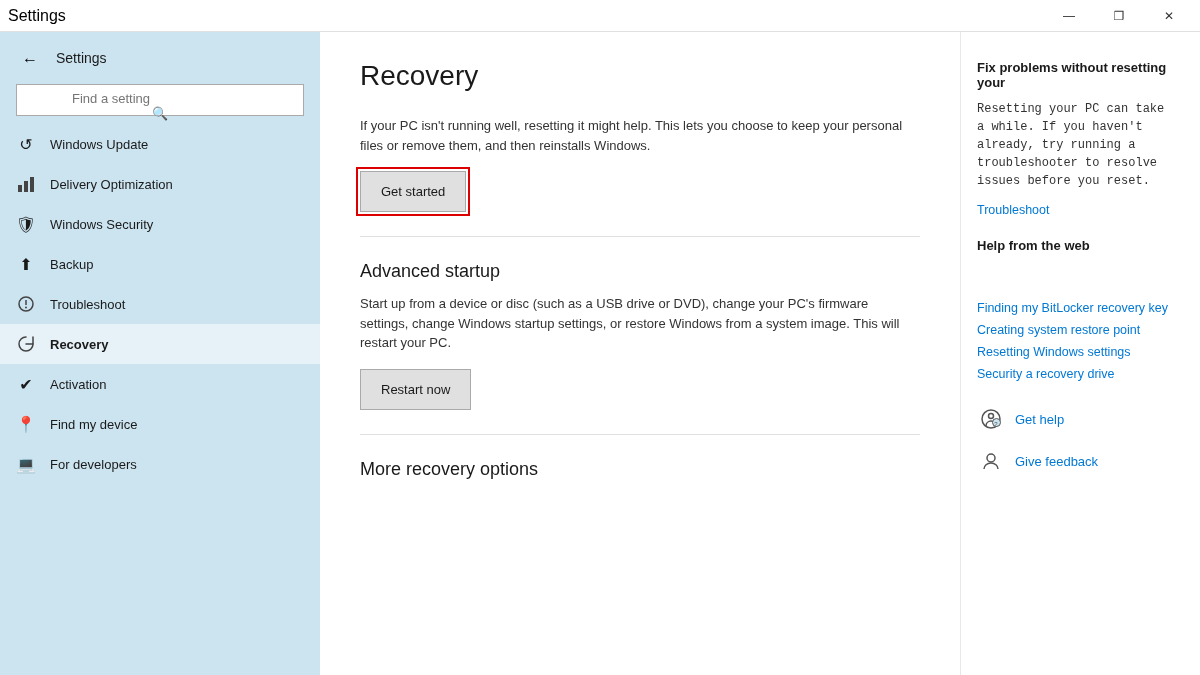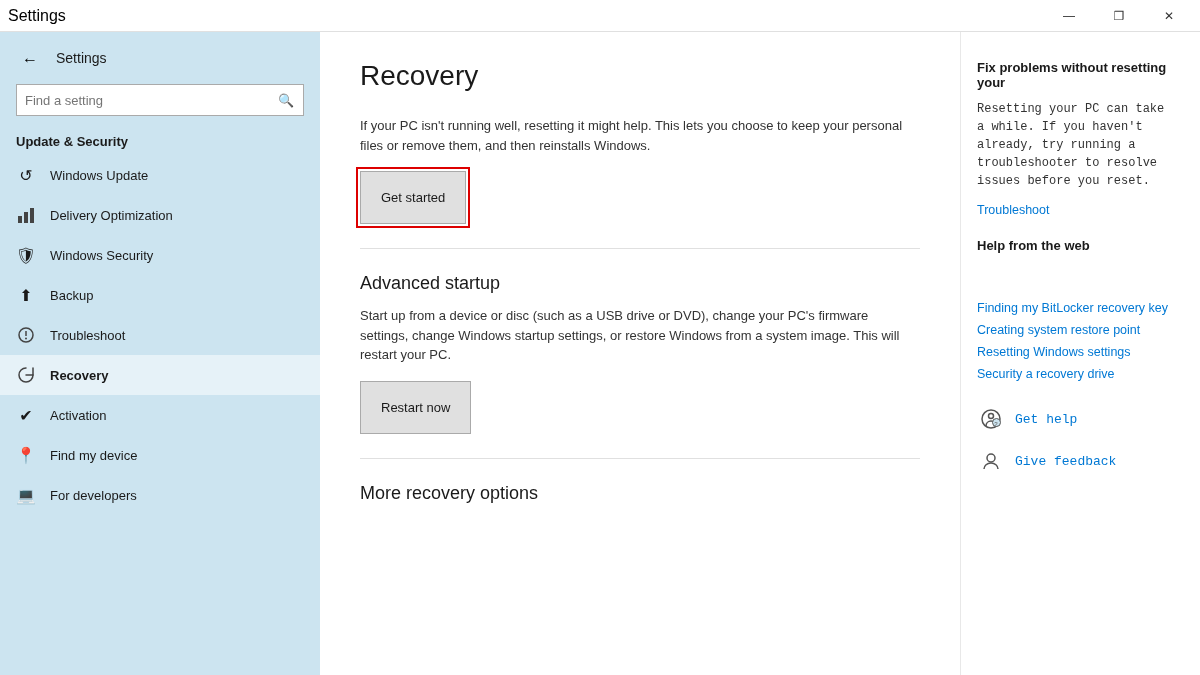--- a/index.html
+++ b/index.html
@@ -86,21 +86,22 @@
       font-weight: 400;
       color: #1a1a1a;
     }
     .search-box {
       margin: 8px 16px;
       display: flex;
       align-items: center;
       background: #fff;
       border: 1px solid #aaa;
       height: 32px;
-      padding: 0 8px;
+      padding: 6px 8px;
+      flex-direction: column;
     }
     .search-input {
       flex: 1;
       border: none;
       outline: none;
       font-size: 13px;
       background: transparent;
       color: #333;
     }
     .search-icon-btn {
@@ -165,21 +166,21 @@
     }
     .section-desc {
       font-size: 13px;
       color: #333;
       line-height: 1.5;
       margin-bottom: 16px;
     }
     .btn-primary {
       background: #e0e0e0;
       border: 1px solid #aaa;
-      padding: 18px 20px;
+      padding: 12px 20px;
       font-size: 13px;
       cursor: pointer;
       color: #1a1a1a;
       outline: none;
     }
     .btn-highlighted {
       outline: 2px solid #d00;
       outline-offset: 2px;
     }
     .divider {
@@ -226,21 +227,20 @@
     .right-link {
       color: #0078d4;
       font-size: 12.5px;
       cursor: pointer;
       text-decoration: none;
     }
     .right-actions {
       display: flex;
       flex-direction: column;
       gap: 14px;
-      font-family: Liberation Mono, monospace;
     }
     .right-action-item {
       display: flex;
       align-items: center;
       gap: 10px;
       cursor: pointer;
     }
     .right-action-icon {
       width: 28px;
       height: 28px;
@@ -275,21 +275,20 @@
     <div class="sidebar-header">
       <button class="back-btn">
         <span>←</span>
       </button>
       <span class="sidebar-app-title">Settings</span>
     </div>
     <div class="search-box">
       <input class="search-input" type="text" placeholder="Find a setting" style="">
       <span class="search-icon-btn">🔍</span>
     </div>
-    <div class="sidebar-section-title">Update &amp; Security</div>
 
     <div class="sidebar-item">
       <span class="icon">↺</span>
       <span class="sidebar-item-label">Windows Update</span>
     </div>
     <div class="sidebar-item">
       <span class="icon">
         <svg width="18" height="18" viewBox="0 0 18 18" fill="none">
           <rect x="1" y="10" width="4" height="7" fill="#444"></rect>
           <rect x="7" y="6" width="4" height="11" fill="#444"></rect>

